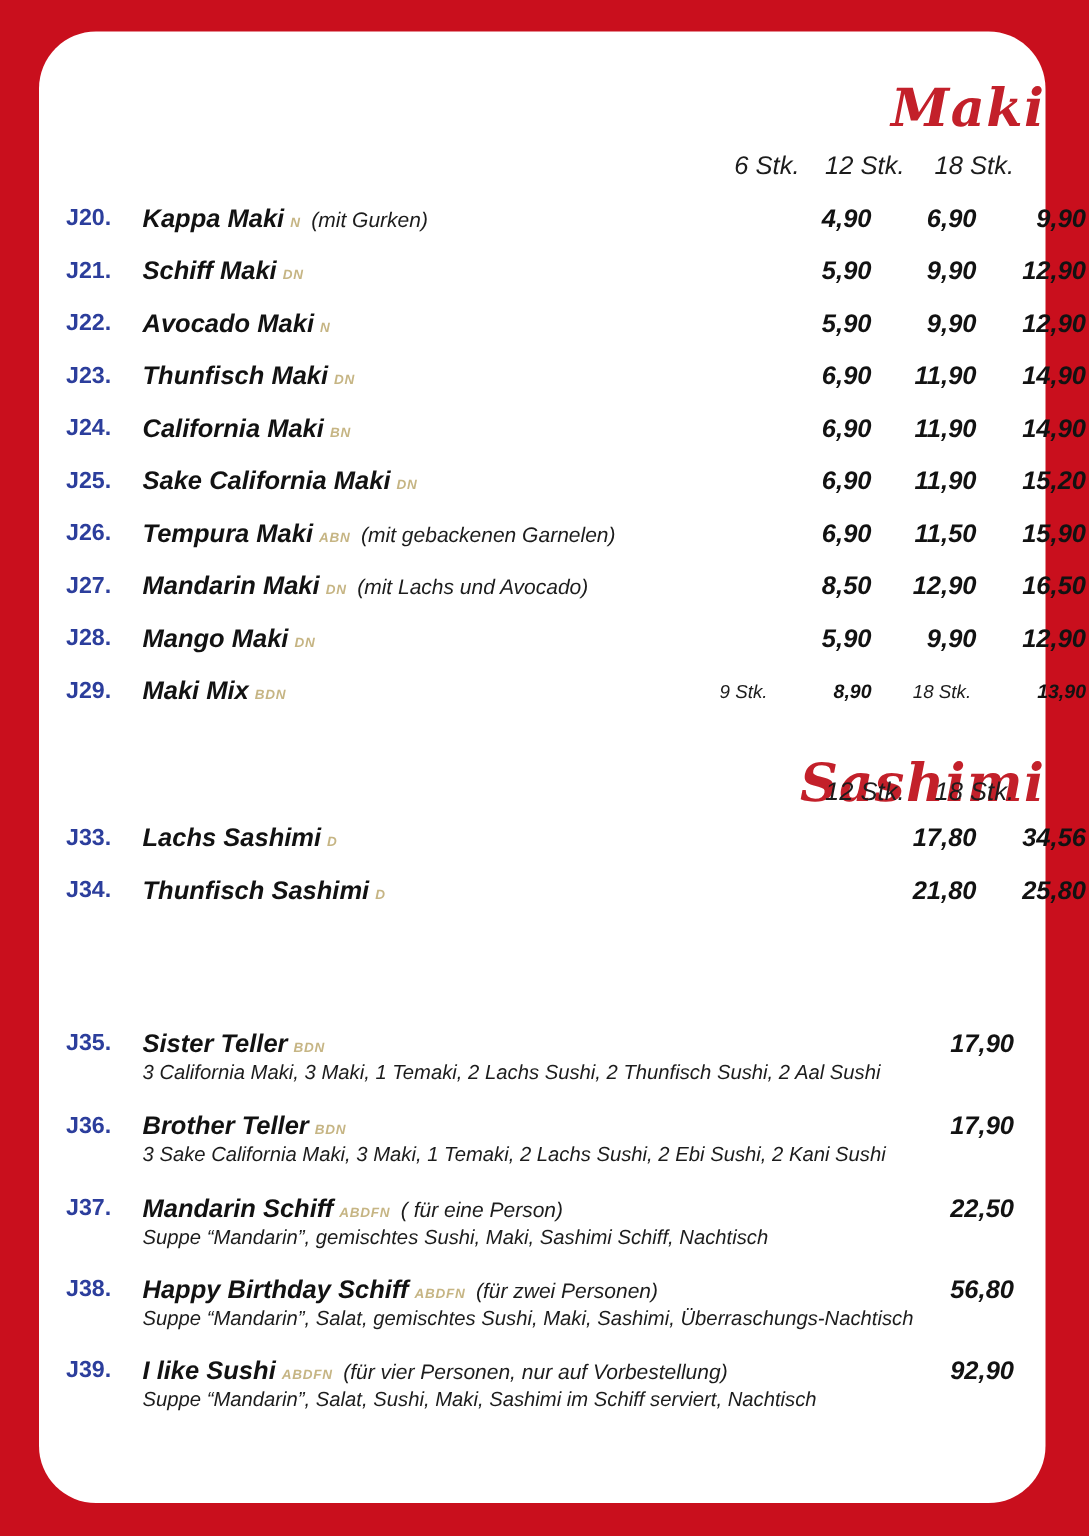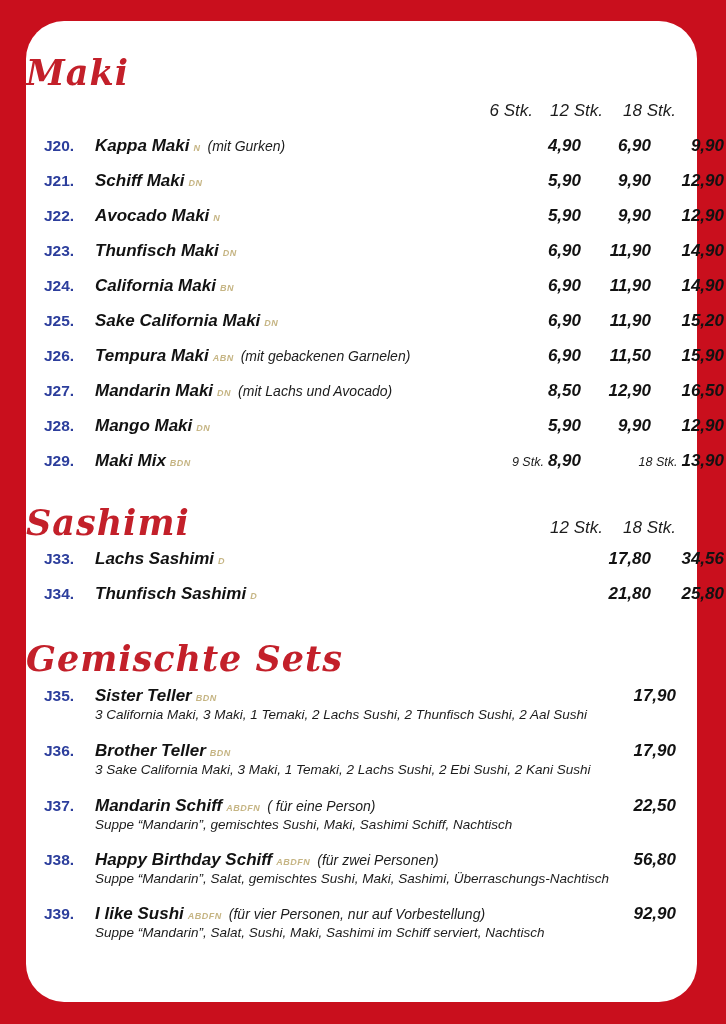--- a/index.html
+++ b/index.html
@@ -1,37 +1,37 @@
 <!DOCTYPE html>
 <html style="--red: #c90f1d; --titlered: #c3202a; --blue: #2c3e9c; --tan: #c6b584;"><head>
 <meta charset="utf-8">
 <style>
   html,body{margin:0;padding:0;}
   body{width:726px;height:1024px;overflow:hidden;font-family:"Liberation Sans",sans-serif;}
   .page{position:relative;width:726px;height:1024px;background:var(--red,#c90f1d);}
   .card{position:absolute;left:26px;top:21px;width:671px;height:981px;background:#ffffff;border-radius:38px;}
-  .sec-title{position:absolute;left:0;width:100%;text-align:left;
+  .sec-title{position:absolute;left:0;width:100%;text-align:right;
     font-family:"DejaVu Serif",serif;font-style:italic;font-weight:bold;
     font-size:35px;line-height:44px;color:var(--titlered,#c3202a);letter-spacing:1px;}
   .colheads{position:absolute;left:0;width:100%;height:20px;}
   .cl{position:absolute;top:0;font-style:italic;font-size:17px;line-height:20px;color:#1c1c1c;white-space:nowrap;}
   .cl1{right:164px;} .cl2{right:94px;} .cl3{right:21px;}
   .row{position:absolute;left:0;width:100%;height:35px;padding-left:48px;}
   .num{position:absolute;left:18px;top:50%;transform:translateY(-50%);
     color:var(--blue,#2c3e9c);font-size:15.5px;font-weight:bold;white-space:nowrap;}
   .nameline{position:absolute;left:69px;top:50%;transform:translateY(-50%);white-space:nowrap;}
   .name{font-weight:bold;font-style:italic;font-size:17px;color:#121212;}
   .alg{font-weight:bold;font-style:italic;font-size:9px;color:var(--tan,#c6b584);margin-left:4px;letter-spacing:.5px;}
   .note{font-style:italic;font-size:14px;color:#1c1c1c;margin-left:7px;}
   .p{position:absolute;top:50%;transform:translateY(-50%);
     font-weight:bold;font-style:italic;font-size:17px;color:#121212;white-space:nowrap;}
   .p1{right:164px;} .p2{right:94px;} .p3{right:21px;}
   .pspec{position:absolute;top:50%;transform:translateY(-50%);white-space:nowrap;}
   .pspec .plab{font-style:italic;font-size:12.5px;color:#1c1c1c;margin-right:4px;}
-  .pspec .pval{font-weight:bold;font-style:italic;font-size:17px;color:#121212;}
+  .pspec .pval{font-weight:bold;font-style:italic;font-size:13px;color:#121212;margin-left:40px;}
   .ps1{right:164px;} .ps3{right:21px;}
   .set-row{position:absolute;left:0;width:100%;height:44px;}
   .set-row .nameline2{position:absolute;left:69px;top:0;line-height:22px;white-space:nowrap;}
   .set-row .num2{position:absolute;left:18px;top:0;line-height:22px;
     color:var(--blue,#2c3e9c);font-size:15.5px;font-weight:bold;}
   .set-row .price{position:absolute;right:21px;top:0;line-height:22px;
     font-weight:bold;font-style:italic;font-size:17px;color:#121212;}
   .set-row .desc{position:absolute;left:69px;top:22px;line-height:16px;
     font-style:italic;font-size:13.5px;color:#1c1c1c;white-space:nowrap;}
 </style>
@@ -142,21 +142,20 @@
       <span class="p p3">34,56</span>
     </div>
 
     <div class="row" style="top:555px">
       <span class="num">J34.</span>
       <span class="nameline"><span class="name">Thunfisch Sashimi</span><span class="alg">D</span></span>
       <span class="p p2">21,80</span>
       <span class="p p3">25,80</span>
     </div>
 
-    <div class="sec-title" style="top:616px">Gemischte Sets</div>
 
     <div class="set-row" style="top:664px">
       <span class="num2">J35.</span>
       <span class="nameline2"><span class="name">Sister Teller</span><span class="alg">BDN</span></span>
       <span class="price">17,90</span>
       <span class="desc">3 California Maki, 3 Maki, 1 Temaki, 2 Lachs Sushi, 2 Thunfisch Sushi, 2 Aal Sushi</span>
     </div>
 
     <div class="set-row" style="top:719px">
       <span class="num2">J36.</span>

